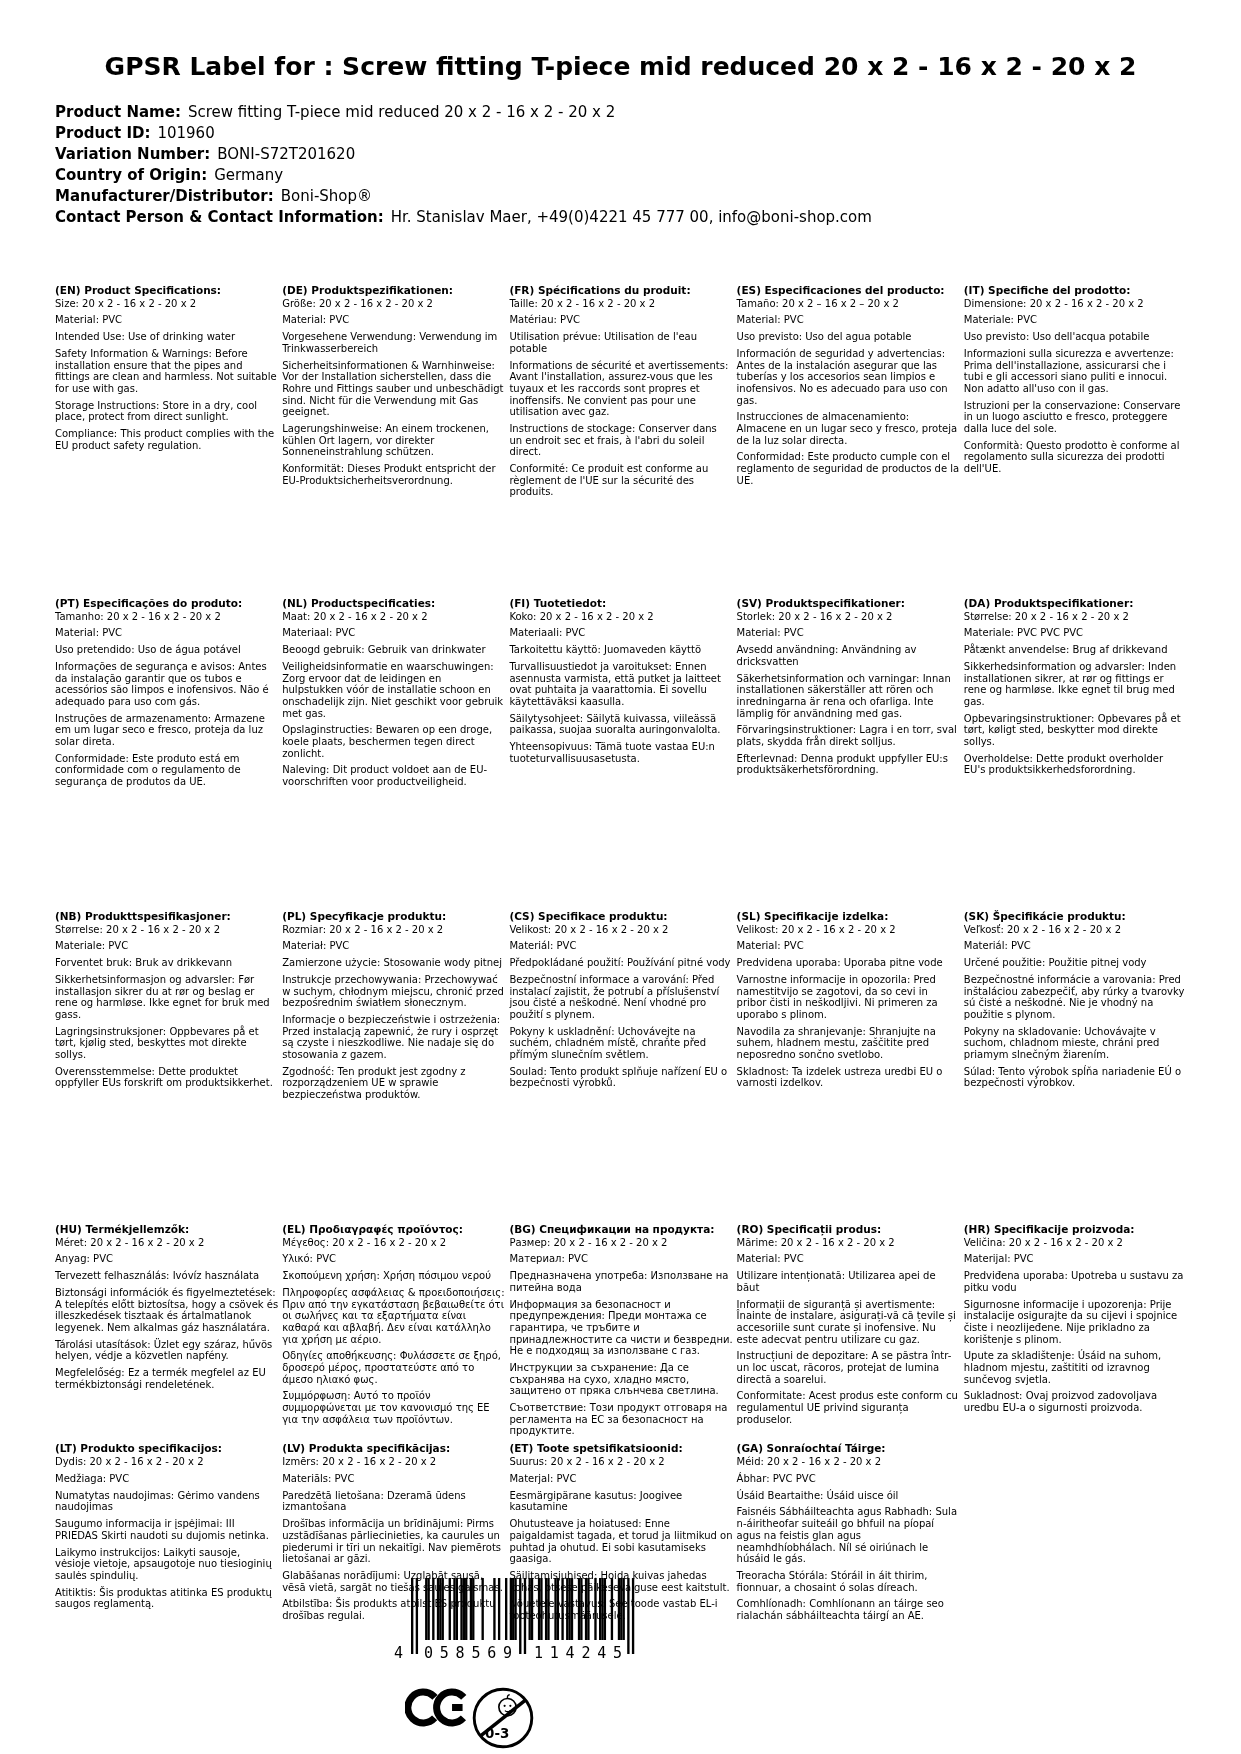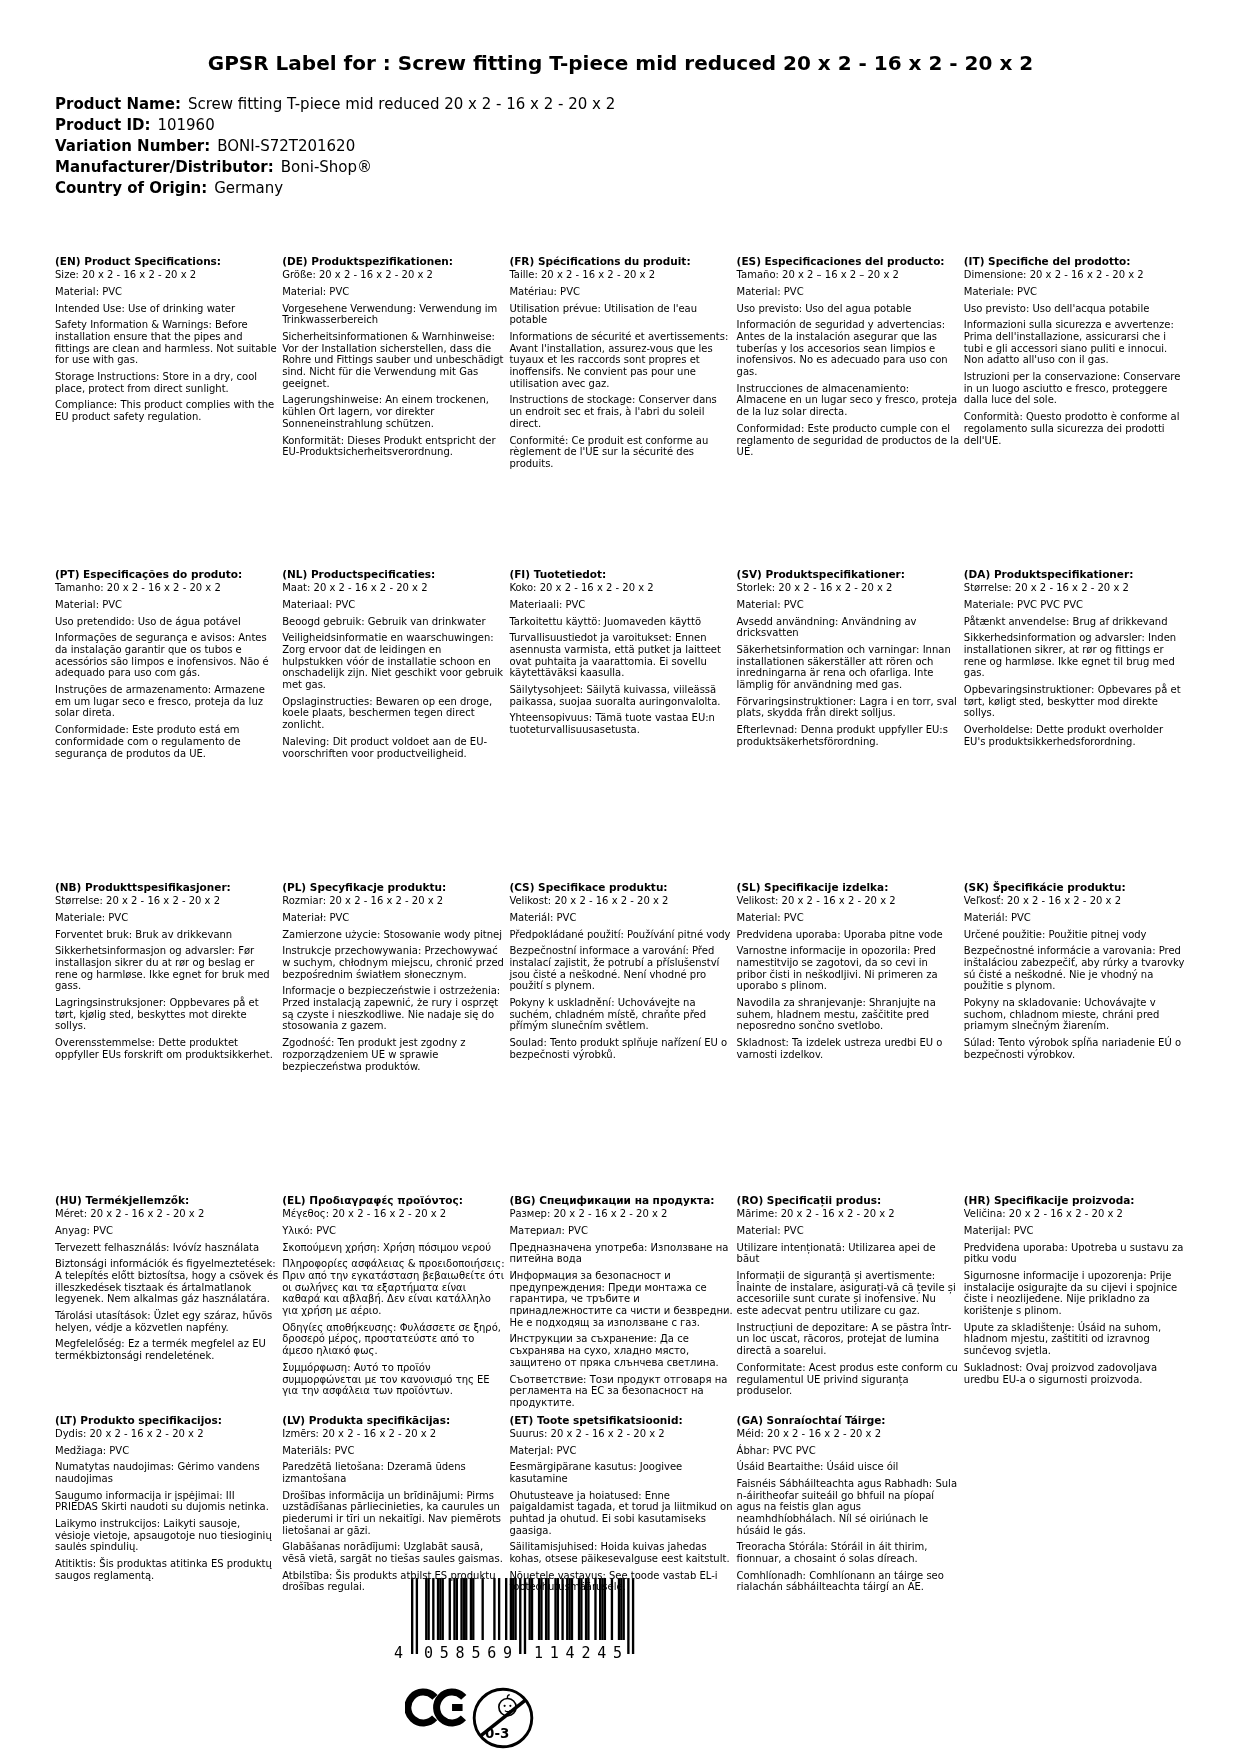--- a/index.html
+++ b/index.html
@@ -1,18 +1,18 @@
 <!DOCTYPE html>
 <html><head>
 <meta charset="utf-8">
 <style>
   html,body{margin:0;padding:0;background:#fff;}
   body{width:1241px;height:1754px;font-family:"DejaVu Sans",sans-serif;color:#000;}
   .page{position:relative;width:1241px;height:1754px;overflow:hidden;}
-  .title{font-weight:bold;font-size:20px;line-height:1.5;text-align:center;
+  .title{font-weight:bold;font-size:25px;line-height:1.5;text-align:center;
          max-width:1040px;margin:0 auto;padding-top:48px;}
   .product-info{margin:16px 0 0 55px;font-size:15px;}
   .pi-row{line-height:21px;white-space:nowrap;}
   .pi-label{font-weight:bold;margin-right:7px;}
   .lang-grid{display:grid;grid-template-columns:repeat(5,1fr);
              grid-template-rows:313px 313px 313px auto;
              margin:56px 50px 0 55px;font-size:10px;}
   .lang-block{line-height:1.17;overflow-wrap:break-word;word-break:break-word;padding-right:4px;}
   .lb-title{font-weight:bold;font-size:10.5px;margin:0 0 2px 0;}
   .lb-p{margin:0 0 5px 0;}
@@ -24,22 +24,23 @@
 <body>
 
 <div class="page">
 
   <h1 class="title">GPSR Label for : Screw fitting T-piece mid reduced 20 x 2 - 16 x 2 - 20 x 2</h1>
 
   <section class="product-info">
       <div class="pi-row"><span class="pi-label">Product Name:</span><span class="pi-value">Screw fitting T-piece mid reduced 20 x 2 - 16 x 2 - 20 x 2</span></div>
       <div class="pi-row"><span class="pi-label">Product ID:</span><span class="pi-value">101960</span></div>
       <div class="pi-row"><span class="pi-label">Variation Number:</span><span class="pi-value">BONI-S72T201620</span></div>
+      <div class="pi-row"><span class="pi-label">Country of Origin:</span><span class="pi-value">Germany</span></div>
       <div class="pi-row"><span class="pi-label">Manufacturer/Distributor:</span><span class="pi-value">Boni-Shop®</span></div>
-      <div class="pi-row"><span class="pi-label">Country of Origin:</span><span class="pi-value">Germany</span></div>
+      <div class="pi-row"><span class="pi-label">Contact Person &amp; Contact Information:</span><span class="pi-value">Hr. Stanislav Maer, +49(0)4221 45 777 00, info@boni-shop.com</span></div>
     </section>
 
   <section class="lang-grid">
       <div class="lang-block">
         <div class="lb-title">(EN) Product Specifications:</div>
         <p class="lb-p">Size: 20 x 2 - 16 x 2 - 20 x 2</p>
         <p class="lb-p">Material: PVC</p>
         <p class="lb-p">Intended Use: Use of drinking water</p>
         <p class="lb-p">Safety Information &amp; Warnings: Before installation ensure that the pipes and fittings are clean and harmless. Not suitable for use with gas.</p>
         <p class="lb-p">Storage Instructions: Store in a dry, cool place, protect from direct sunlight.</p>

